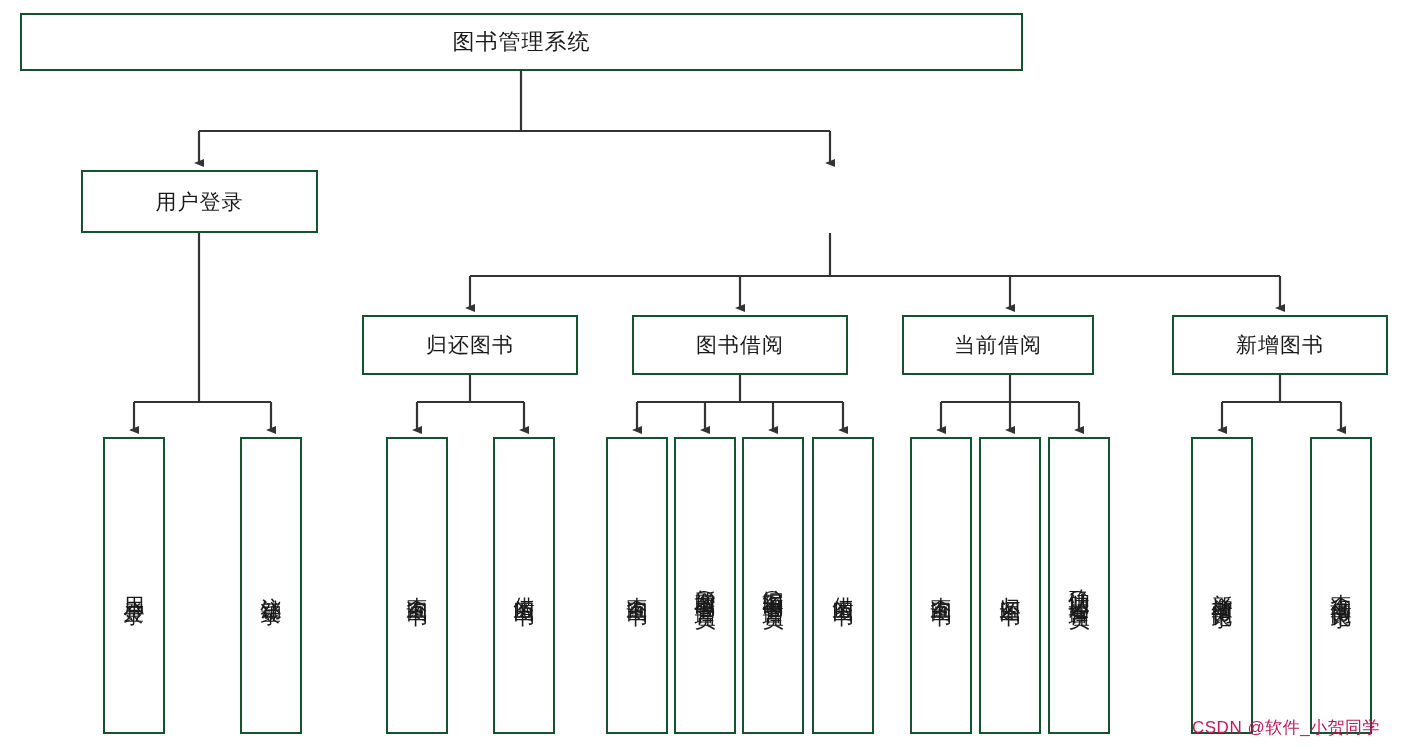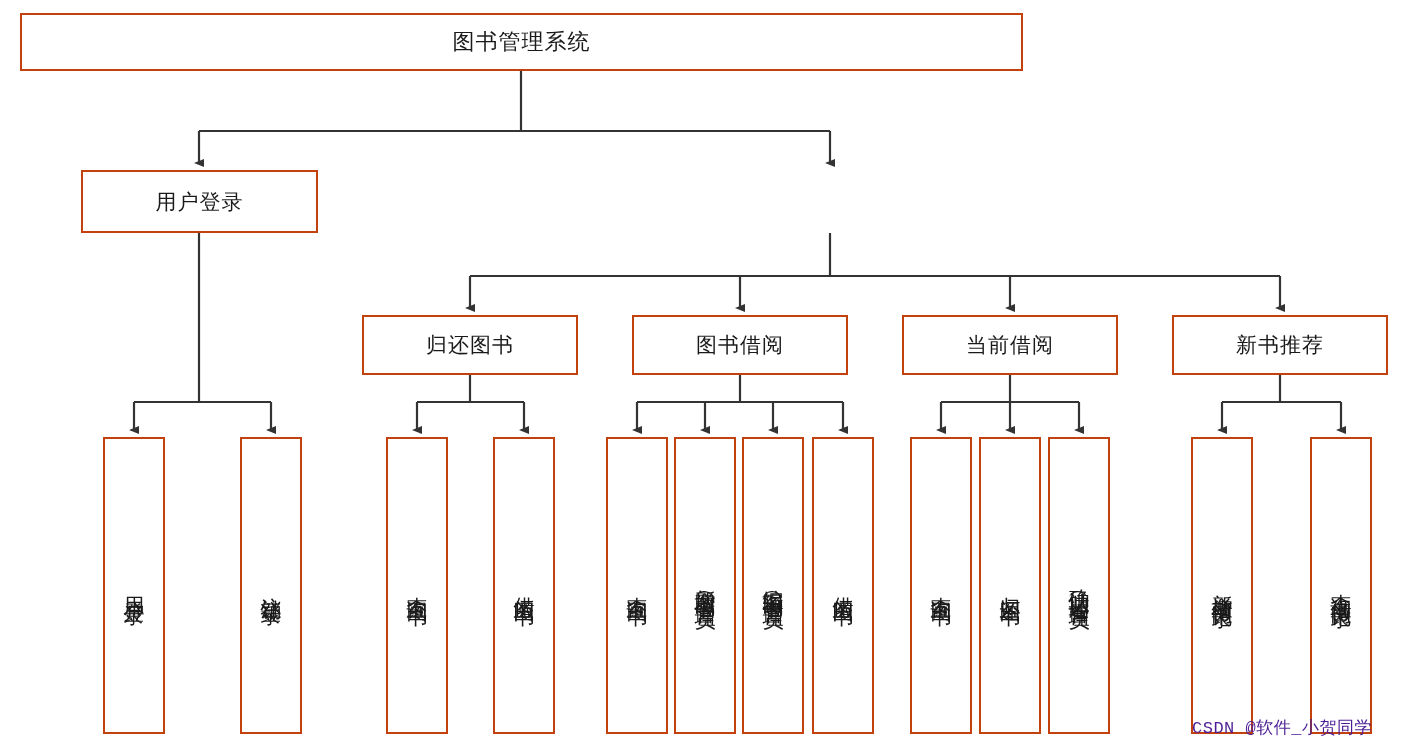--- a/index.html
+++ b/index.html
@@ -22,21 +22,21 @@
     left: 0;
     top: 0;
     width: 1405px;
     height: 747px;
     pointer-events: none;
   }
   .node {
     position: absolute;
     box-sizing: border-box;
     background: #ffffff;
-    border: 2px solid #c2410c;
+    border: 2px solid #14532d;
     display: flex;
     align-items: center;
     justify-content: center;
     color: #1a1a1a;
   }
   .node.horiz {
     font-size: 21px;
     letter-spacing: 1px;
     line-height: 1.2;
   }
@@ -55,24 +55,23 @@
     white-space: nowrap;
   }
   .leaf-text {
     writing-mode: vertical-rl;
     text-orientation: upright;
     display: block;
   }
   .watermark {
     position: absolute;
     font-size: 17px;
-    color: #4c1d95;
+    color: #be185d;
     white-space: nowrap;
     letter-spacing: 0.5px;
-    font-family: Liberation Mono, monospace;
   }
 </style>
 </head>
 <body>
 
 <div id="canvas">
 
   <svg class="connectors" viewBox="0 0 1405 747">
     <defs>
       <marker id="arrow" markerWidth="10" markerHeight="10" refX="5" refY="5" orient="auto" markerUnits="userSpaceOnUse">
@@ -136,26 +135,26 @@
 
 
   <div class="node horiz" style="left:362px; top:315px; width:216px; height:60px;">
     <span>归还图书</span>
   </div>
 
   <div class="node horiz" style="left:632px; top:315px; width:216px; height:60px;">
     <span>图书借阅</span>
   </div>
 
-  <div class="node horiz" style="left:902px; top:315px; width:216px; height:60px;">
+  <div class="node horiz" style="left:902px; top:315px; width:192px; height:60px;">
     <span>当前借阅</span>
   </div>
 
   <div class="node horiz" style="left:1172px; top:315px; width:216px; height:60px;">
-    <span>新书推荐</span>
+    <span>新增图书</span>
   </div>
 
   <div class="node leaf" style="left:103px; top:437px; width:62px; height:297px;">
     <span class="leaf-text">用户登录</span>
   </div>
 
   <div class="node leaf" style="left:240px; top:437px; width:62px; height:297px;">
     <span class="leaf-text">注销登录</span>
   </div>
 

